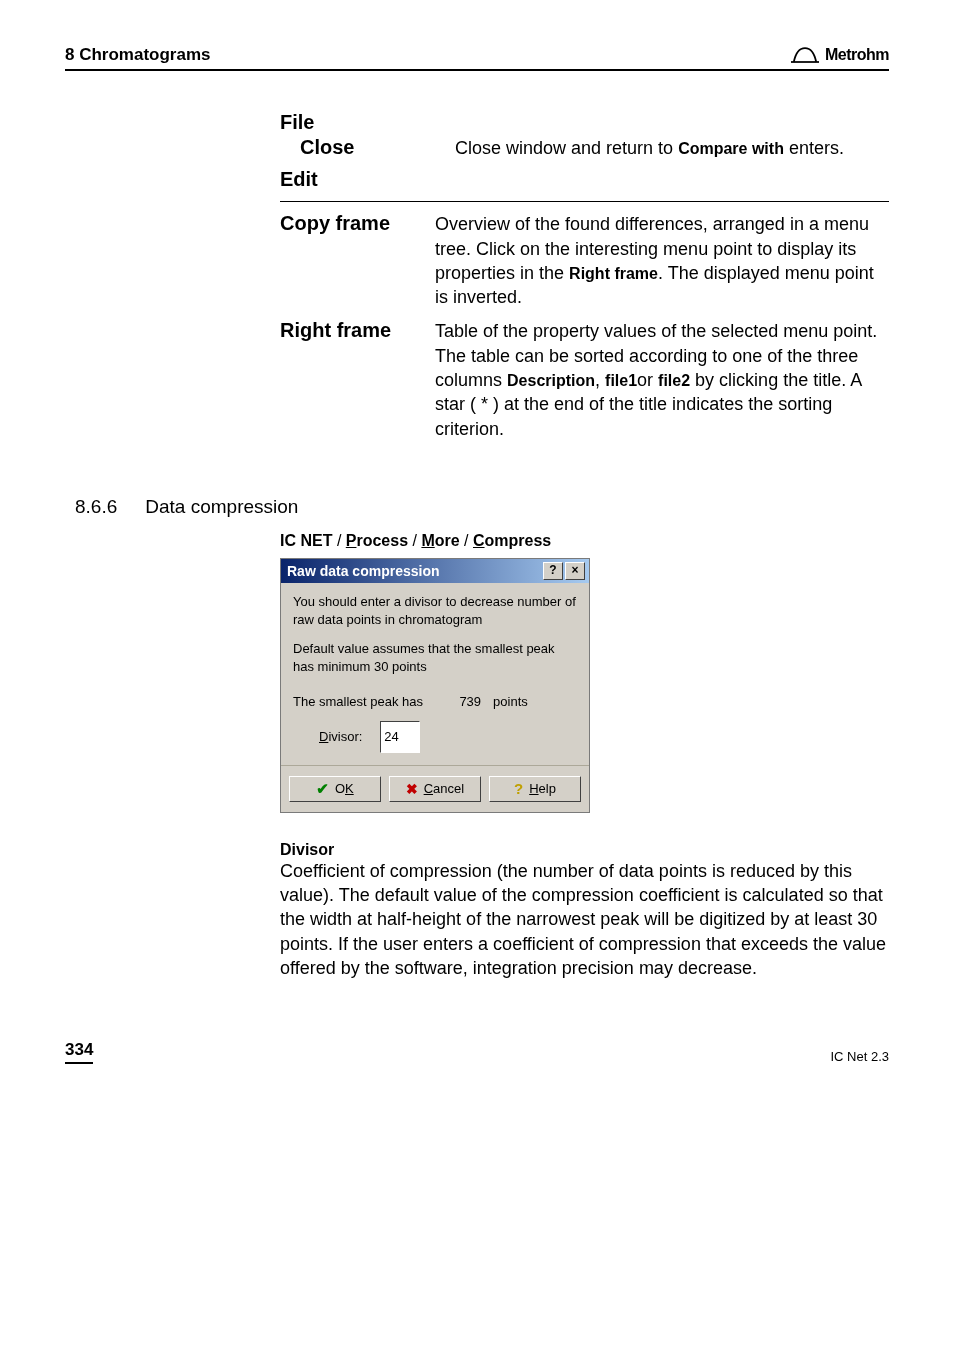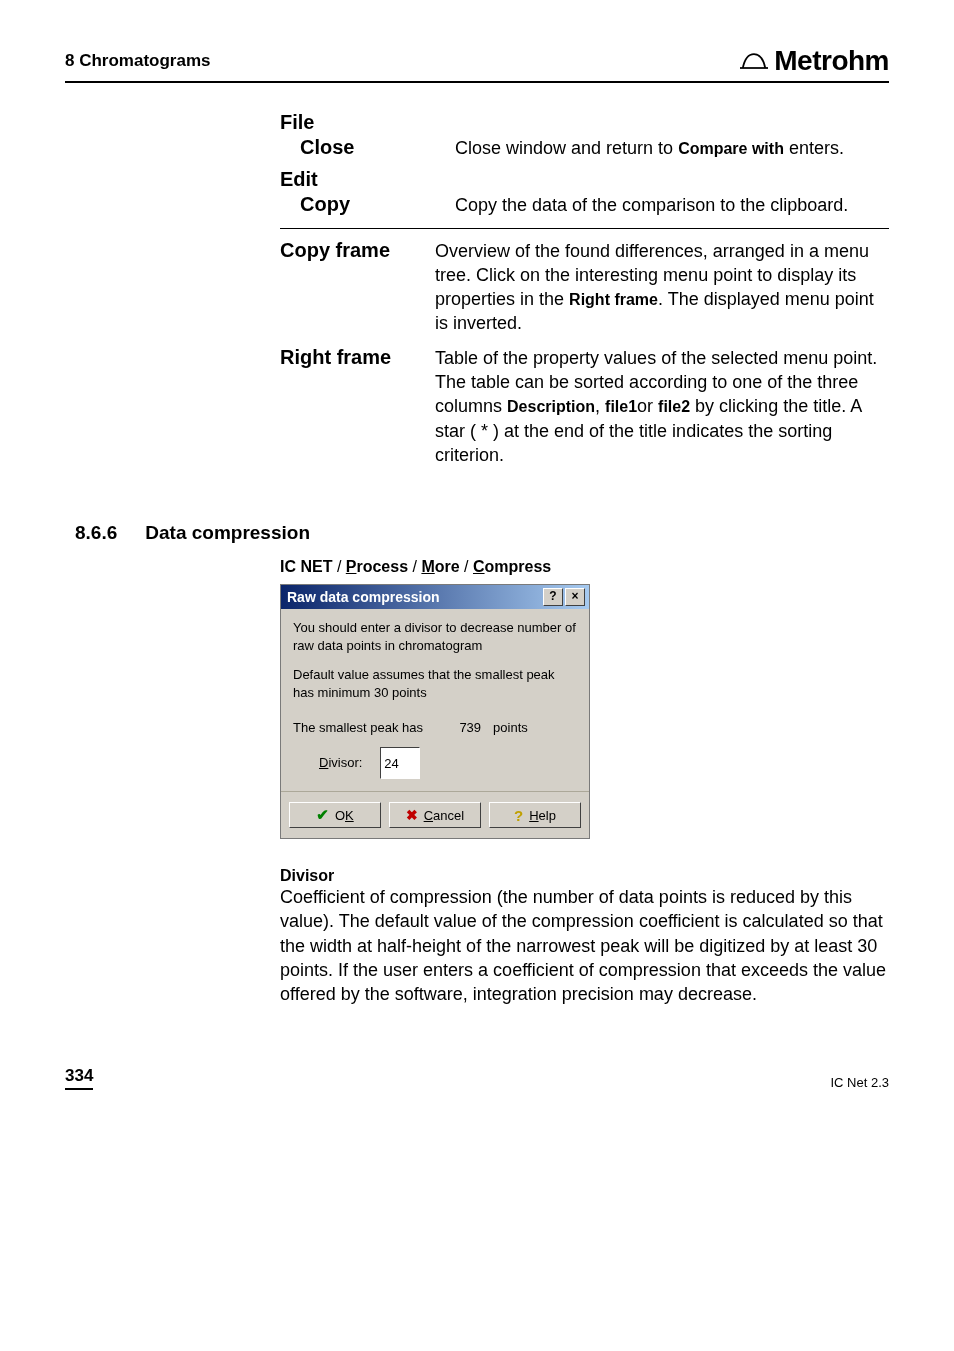--- a/index.html
+++ b/index.html
@@ -13,37 +13,37 @@
   .page {
     padding: 45px 65px 50px 65px;
     box-sizing: border-box;
   }
   .header-line {
     display: flex;
     justify-content: space-between;
     align-items: center;
     border-bottom: 2px solid #000;
     padding-bottom: 4px;
-    margin-bottom: 28px;
+    margin-bottom: 40px;
   }
   .header-left {
     font-family: Arial, Helvetica, sans-serif;
     font-weight: bold;
     font-size: 17px;
   }
   .brand {
     display: flex;
     align-items: center;
     gap: 6px;
   }
   .brand svg { width: 28px; height: 20px; }
   .brand-text {
     font-family: Arial, Helvetica, sans-serif;
     font-weight: 900;
-    font-size: 28px;
+    font-size: 16px;
     letter-spacing: -0.5px;
   }
   .content-block {
     margin-left: 215px;
   }
   .row {
     display: flex;
     margin-bottom: 2px;
   }
   .term {
@@ -62,21 +62,21 @@
     border-top: 1.5px solid #000;
     margin: 10px 0;
   }
   .desc b { font-weight: bold; font-size: 16px; }
   .section-heading {
     display: flex;
     gap: 28px;
     margin-top: 55px;
     margin-bottom: 14px;
     font-family: Arial, Helvetica, sans-serif;
-    font-weight: 700;
+    font-weight: 400;
     font-size: 19px;
     margin-left: 10px;
   }
   .menu-path {
     margin-left: 215px;
     font-size: 16px;
     margin-bottom: 8px;
   }
   .menu-path b { font-weight: bold; }
   .intro-text {
@@ -229,24 +229,20 @@
     <div class="row">
       <div class="term sub">Close</div>
       <div class="desc">
         <span>Close window and return to </span><b>Compare with</b><span> enters.</span>
       </div>
     </div>
     <div class="row" style="margin-top:8px;">
         <div class="term bold">Edit</div>
         <div class="desc"></div>
       </div>
-    <div class="row">
-      <div class="term sub">Copy</div>
-      <div class="desc">Copy the data of the comparison to the clipboard.</div>
-    </div>
     <div class="rule"></div>
     <div class="row">
       <div class="term bold">Copy frame</div>
       <div class="desc">
         <span>Overview of the found differences, arranged in a menu tree. Click on the interesting menu point to display its properties in the </span><b>Right frame</b><span>. The displayed menu point is inverted.</span>
       </div>
     </div>
     <div class="row" style="margin-top:10px;">
       <div class="term bold">Right frame</div>
       <div class="desc">

